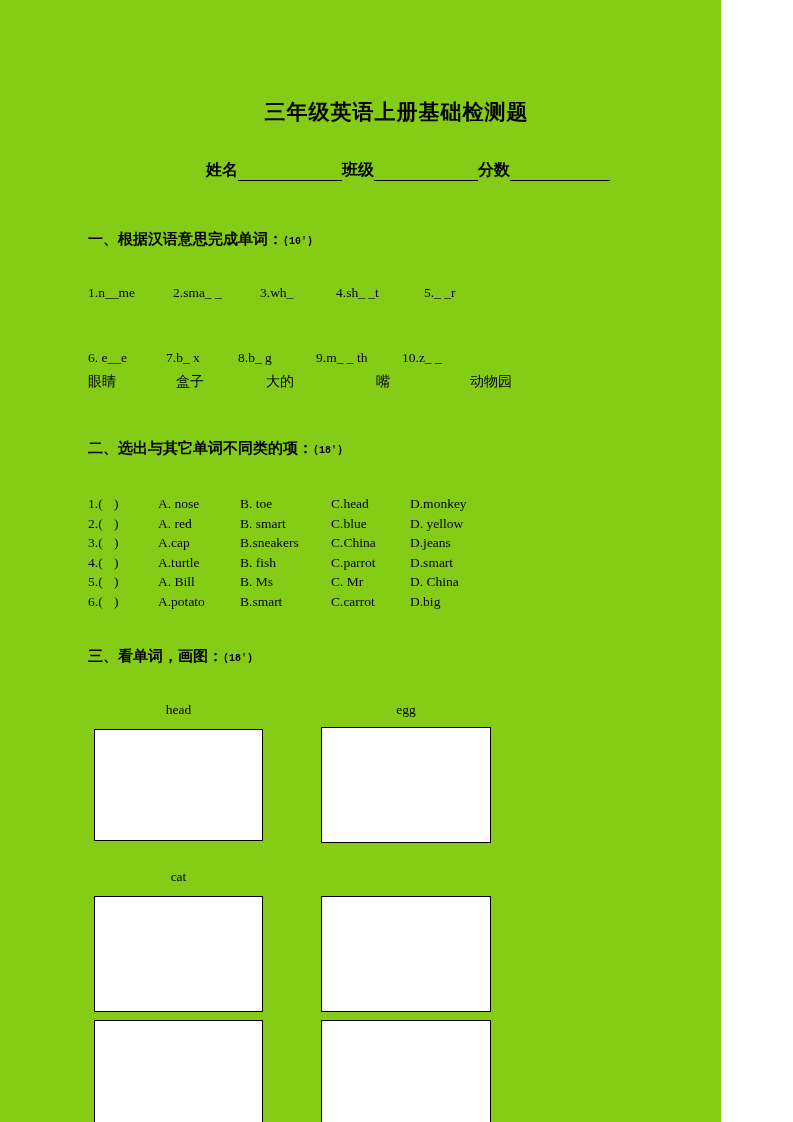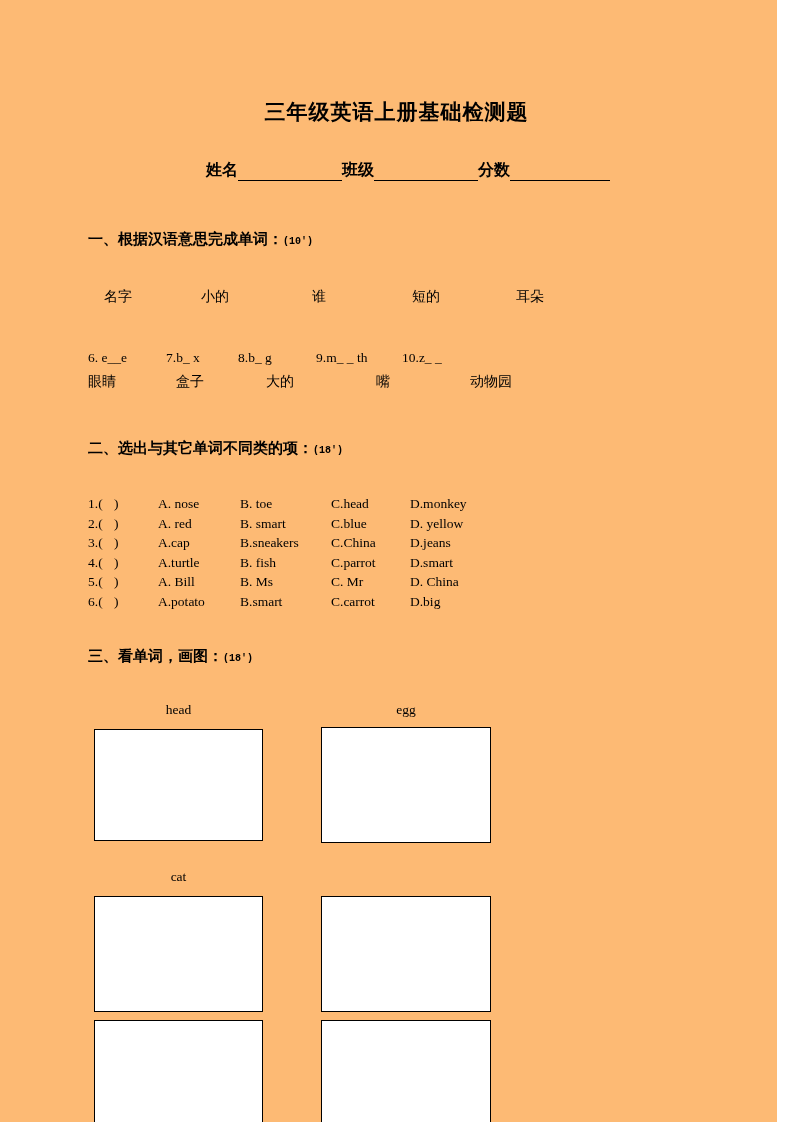--- a/index.html
+++ b/index.html
@@ -10,23 +10,23 @@
   body {
     width: 793px;
     height: 1122px;
     position: relative;
     overflow: hidden;
     font-family: "Liberation Serif", "DejaVu Serif", serif;
     color: #000000;
   }
   .page {
     position: relative;
-    width: 777px;
+    width: 721px;
     height: 1122px;
-    background: #fdba74;
+    background: #84cc16;
   }
 
   
   .doc-title {
     position: absolute;
     left: 0;
     top: 98px;
     width: 793px;
     text-align: center;
     font-family: "DejaVu Sans", "Liberation Sans", sans-serif;
@@ -190,26 +190,26 @@
     <span class="fld-rule rule-class"></span>
     <span class="fld-label">分数</span>
     <span class="fld-rule rule-score"></span>
   </div>
 
   <div class="sec-head" id="sec1-head">
     <span>一、根据汉语意思完成单词：</span><span class="pts">(10')</span>
   </div>
 
   <div class="s1-block" id="s1-row-a">
-    <div class="s1-hints">
-      <span class="cell">名字</span>
-      <span class="cell">小的</span>
-      <span class="cell">谁</span>
-      <span class="cell">短的</span>
-      <span class="cell">耳朵</span>
+    <div class="s1-words">
+      <span class="cell">1.n__me</span>
+      <span class="cell">2.sma_ _</span>
+      <span class="cell">3.wh_</span>
+      <span class="cell">4.sh_ _t</span>
+      <span class="cell">5._ _r</span>
     </div>
   </div>
 
   <div class="s1-block" id="s1-row-b">
     <div class="s1-words">
       <span class="cell">6. e__e</span>
       <span class="cell">7.b_ x</span>
       <span class="cell">8.b_ g</span>
       <span class="cell">9.m_ _ th</span>
       <span class="cell">10.z_ _</span>

